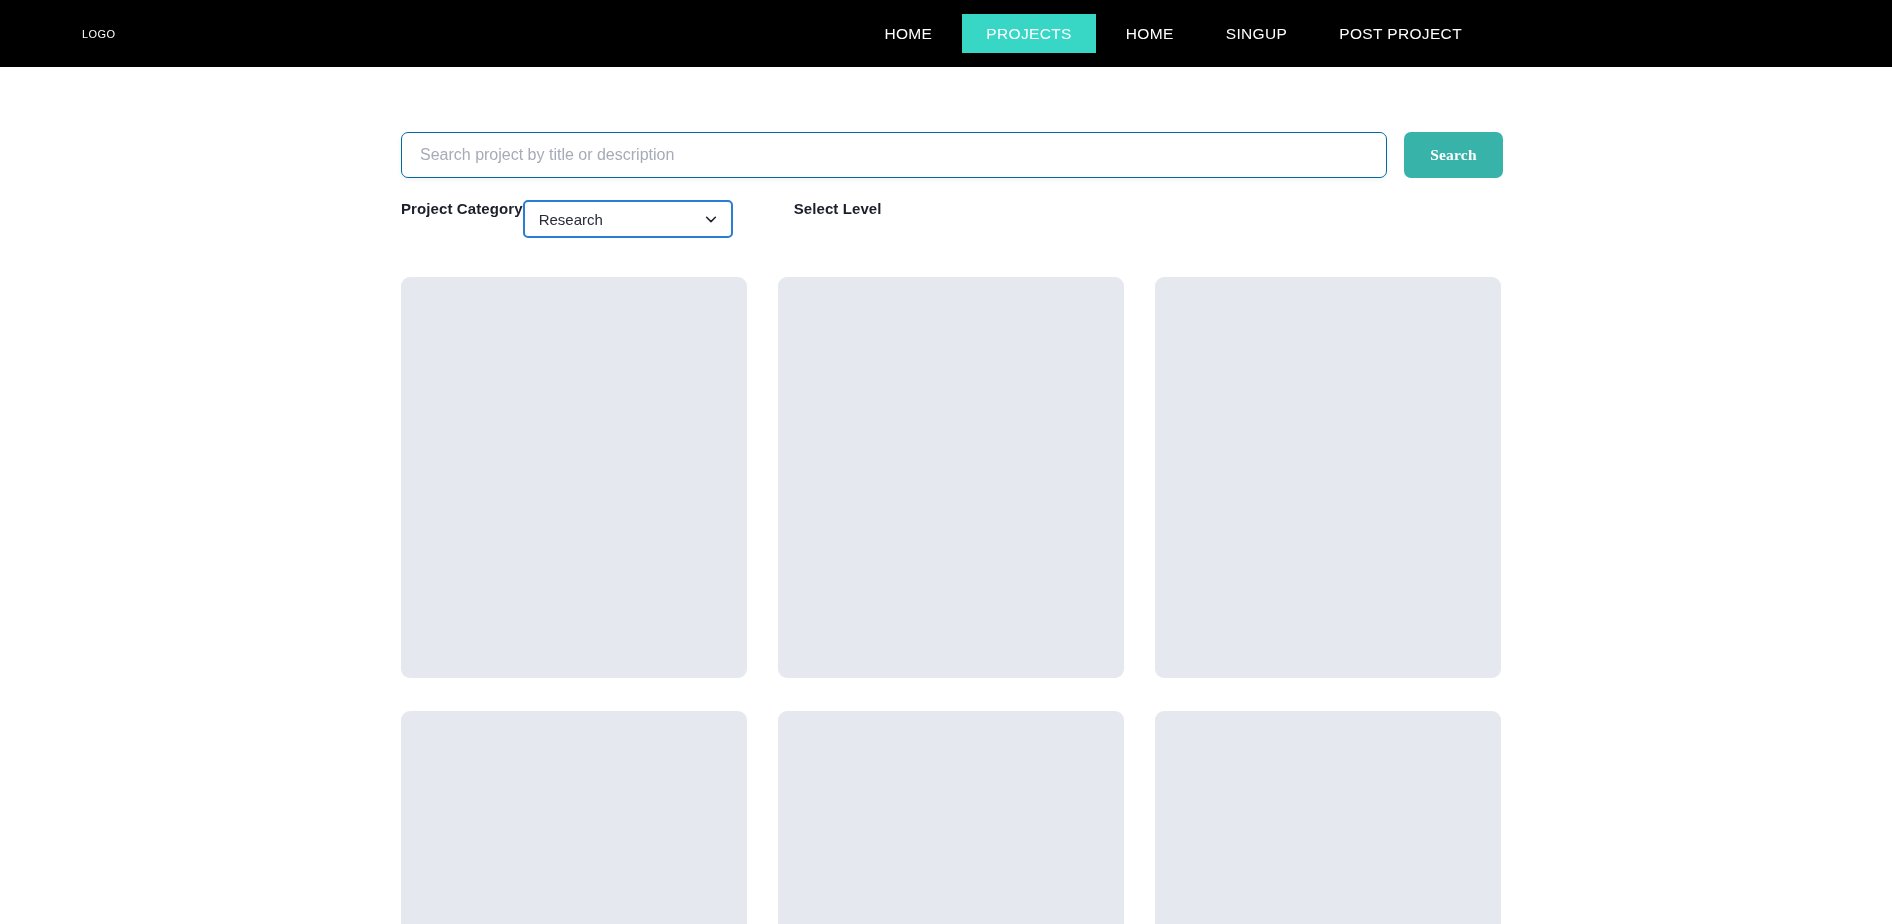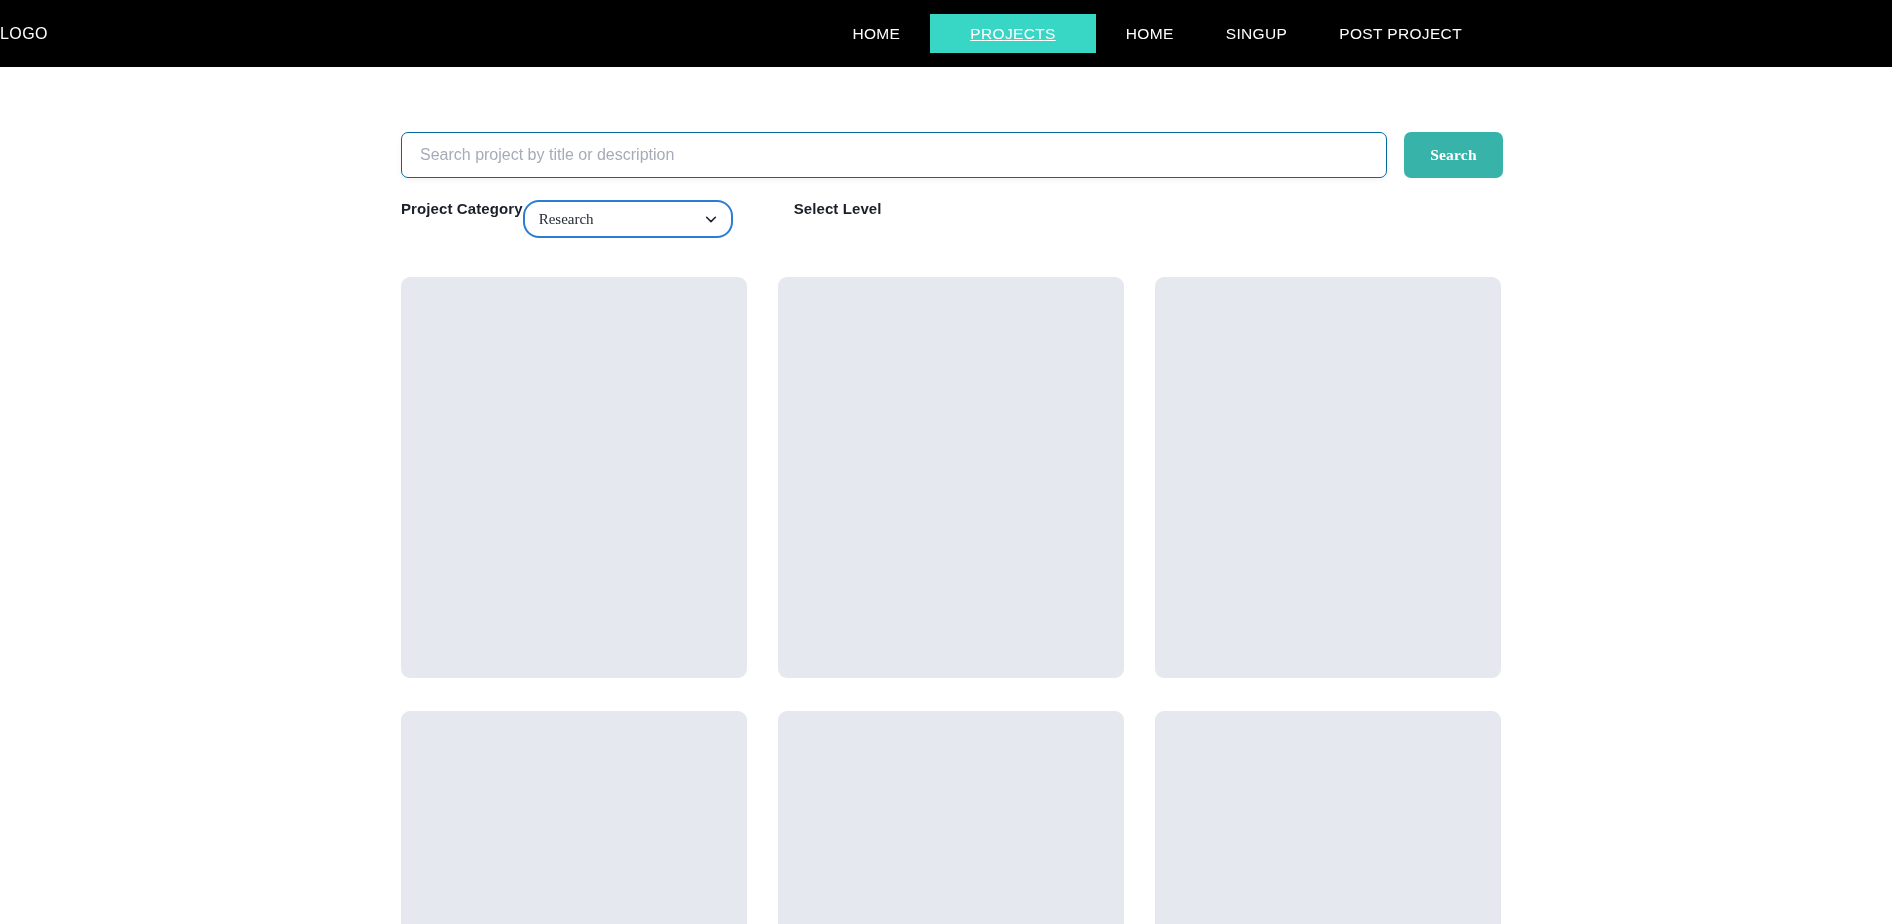--- a/index.html
+++ b/index.html
@@ -20,22 +20,23 @@
     width: 100%;
     height: 67px;
     background: #000000;
     display: flex;
     align-items: center;
     justify-content: space-between;
     padding: 0 60px 0 0;
   }
   .brand {
     color: #ffffff;
-    font-size: 16px;
+    font-size: 11px;
     letter-spacing: 0.4px;
+    margin-left: 82px;
     font-weight: 400;
     user-select: none;
   }
   .nav-list {
     display: flex;
     align-items: center;
     list-style: none;
     margin: 0;
     padding: 0;
     gap: 8px;
@@ -47,22 +48,21 @@
     letter-spacing: 0.35px;
     padding: 10px 22px;
     text-decoration: none;
     white-space: nowrap;
     line-height: 19px;
     cursor: pointer;
   }
   .nav-item.active {
     background: #38d6c4;
     color: #ffffff;
-    padding: 11px 40px;
-    text-decoration: underline;
+    padding: 11px 24px;
   }
 
   
   .page {
     width: 1892px;
     padding-left: 401px;
     padding-top: 65px;
   }
   .content {
     width: 1102px;
@@ -123,23 +123,23 @@
   }
   .select-wrap {
     position: relative;
     display: inline-block;
   }
   .select-box {
     appearance: none;
     -webkit-appearance: none;
     -moz-appearance: none;
     height: 38px;
-    border-radius: 16px;
+    border-radius: 5px;
     background: #ffffff;
-    font-family: Liberation Serif, serif;
+    font-family: Liberation Sans, sans-serif;
     font-size: 15px;
     color: #262b38;
     padding: 0 44px 0 14px;
     outline: none;
     cursor: pointer;
   }
   .select-box.focused {
     width: 210px;
     border: 2px solid #2b7cd3;
   }

